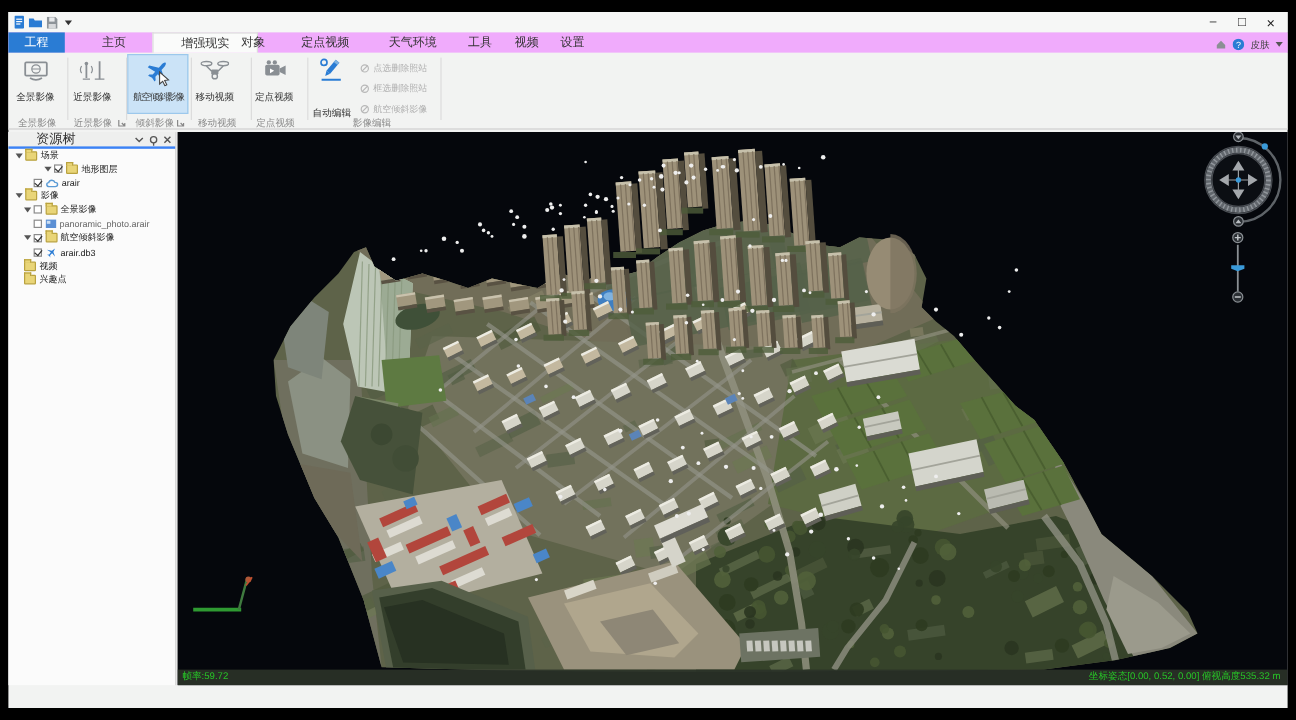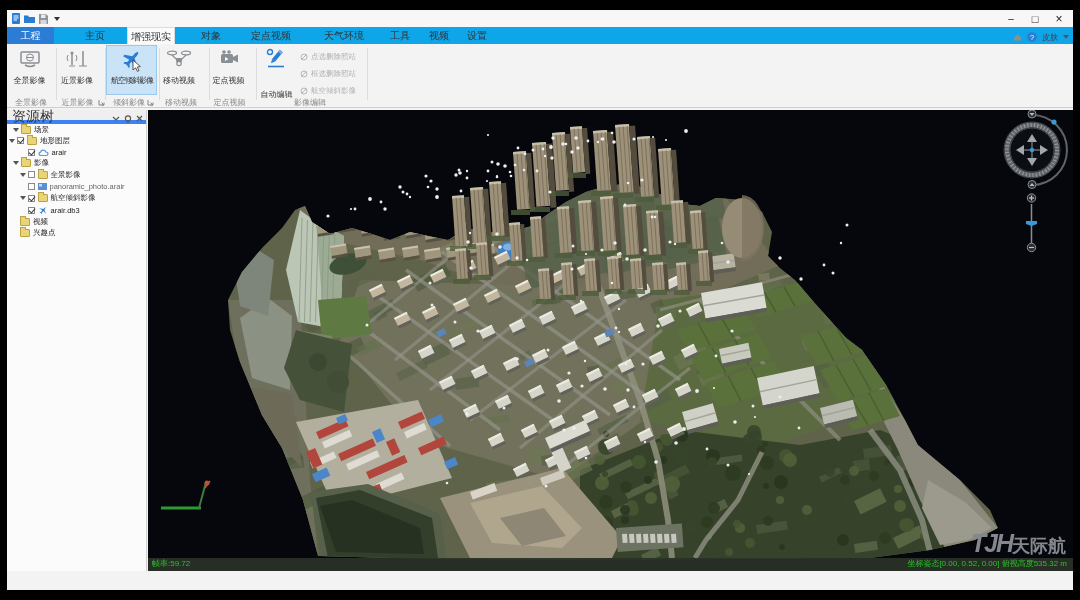--- a/index.html
+++ b/index.html
@@ -1,33 +1,33 @@
 <!DOCTYPE html>
 <html><head><meta charset="utf-8">
 <style>
 *{margin:0;padding:0;box-sizing:border-box}
 html,body{width:1080px;height:600px;background:#000;font-family:"Liberation Sans",sans-serif;overflow:hidden}
 body{position:relative}
 .win{position:absolute;left:7px;top:10px;width:1066px;height:580px;background:#f2f3f2}
 .titlebar{position:absolute;left:0;top:0;width:100%;height:17px;background:#f6f7f6}
 .qat{position:absolute;left:5px;top:3px;display:flex;gap:4px;align-items:center}
 .winbtns{position:absolute;right:4px;top:0px;display:flex;gap:4px;color:#222;font-size:10px;height:17px;align-items:center}
-.tabs{position:absolute;left:0;top:17px;width:100%;height:17px;background:#0ea5e9}
+.tabs{position:absolute;left:0;top:17px;width:100%;height:17px;background:#f0abfc}
 .tab{position:absolute;top:0;height:17px;line-height:17px;font-size:10px;color:#333;text-align:center}
 .tab.file{background:#2a7cd4;color:#fff}
 .tab.sel{background:#fafbfa;border:1px solid #dcdcdc;border-bottom:none}
 .helpzone{position:absolute;right:4px;top:4px;height:12px;display:flex;align-items:center;gap:5px;font-size:8px;color:#444}
 .ribbon{position:absolute;left:0;top:34px;width:100%;height:64px;background:#f2f3f2;border-bottom:1px solid #cfcfcf}
 .rsep{position:absolute;top:4px;height:52px;width:1px;background:#dcdcdc}
 .rlabel{position:absolute;font-size:8px;color:#333;white-space:nowrap;transform:translateX(-50%)}
 .rgroup{position:absolute;top:53px;font-size:8px;color:#8a8a8a;white-space:nowrap;transform:translateX(-50%)}
 .rsmall{position:absolute;font-size:7.5px;color:#b0b0b0;white-space:nowrap}
 .sel3{position:absolute;left:99px;top:1px;width:51px;height:50px;background:#cbe3f7;border:1px solid #9cc8ec}
 .panel{position:absolute;left:0;top:100px;width:140px;height:461px;background:#fbfbfb;border-right:1px solid #cfcfcf}
-.phead{position:absolute;left:0;top:0;width:100%;height:14px;background:#eeefee;border-bottom:4px solid #3b82f6;font-size:14px;color:#333;line-height:13px;padding-left:5px}
+.phead{position:absolute;left:0;top:0;width:100%;height:14px;background:#eeefee;border-bottom:2px solid #3b82f6;font-size:11px;color:#333;line-height:13px;padding-left:23px}
 .pheadicons{position:absolute;right:2px;top:2px}
 .trow{position:absolute;height:11px;font-size:7.5px;color:#222;white-space:nowrap;display:flex;align-items:center}
 .arr{display:inline-block;width:9px;position:relative;height:8px;flex:none}.arr:after{content:"";position:absolute;left:1px;top:2px;border-left:3px solid transparent;border-right:3px solid transparent;border-top:4px solid #555}
 .cb{display:inline-block;width:7px;height:7px;border:1px solid #8a8a8a;background:#fff;margin-right:3px;position:relative;flex:none}
 .cb.on:after{content:"";position:absolute;left:1px;top:-1px;width:3px;height:5px;border:solid #333;border-width:0 1.5px 1.5px 0;transform:rotate(40deg)}
 .fold{display:inline-block;width:10px;height:8px;background:#e9d578;border:1px solid #b9a23f;border-radius:1px;margin-right:3px;position:relative;flex:none}
 .fold:before{content:"";position:absolute;left:-1px;top:-3px;width:4px;height:2px;background:#e9d578;border:1px solid #b9a23f;border-bottom:none}
 .vp{position:absolute;left:141px;top:100px;width:925px;height:461px;background:#05070c;overflow:hidden}
 .fpsbar{position:absolute;left:0;bottom:0;width:100%;height:13px;background:rgba(42,50,40,0.92)}
 .green{color:#27c427;font-size:8px}
@@ -56,21 +56,21 @@
     </div>
     <div class="winbtns">
         <span style="width:20px;text-align:center">–</span>
         <span style="width:20px;text-align:center;font-size:11px">□</span>
         <span style="width:20px;text-align:center;font-size:12px">×</span>
       </div>
   </div>
   <div class="tabs">
     <div class="tab file" style="left:0;width:47px">工程</div>
     <div class="tab" style="left:72px;width:32px">主页</div>
-    <div class="tab sel" style="left:120px;width:48px">增强现实</div>
+    <div class="tab sel" style="left:120px;width:88px">增强现实</div>
     <div class="tab" style="left:188px;width:32px">对象</div>
     <div class="tab" style="left:239px;width:50px">定点视频</div>
     <div class="tab" style="left:312px;width:50px">天气环境</div>
     <div class="tab" style="left:377px;width:32px">工具</div>
     <div class="tab" style="left:416px;width:32px">视频</div>
     <div class="tab" style="left:454px;width:32px">设置</div>
     <div class="helpzone">
       <svg width="9" height="8">
           <path d="M1 4.5 L4.5 1 L8 4.5 L8 7.5 L1 7.5 Z" fill="#8a8f94"></path>
         </svg>
@@ -172,21 +172,21 @@
             <path d="M1 3 L4 6 L7 3" fill="none" stroke="#555" stroke-width="1.2"></path>
             <circle cx="16" cy="4.5" r="2.6" fill="none" stroke="#555" stroke-width="1.1"></circle>
             <line x1="16" y1="7" x2="16" y2="9.5" stroke="#555" stroke-width="1.1"></line>
             <path d="M25 2 L30 7 M30 2 L25 7" stroke="#555" stroke-width="1.2"></path>
           </svg></span></div>
     <div class="trow" style="left:5px;top:14.0px">
         <span class="arr"></span>
         <span class="fold"></span>
         <span style="color:#222">场景</span>
       </div>
-    <div class="trow" style="left:1px;top:25.0px">
+    <div class="trow" style="left:29px;top:25.0px">
         <span class="arr"></span>
         <span class="cb on"></span>
         <span class="fold"></span>
         <span style="color:#222">地形图层</span>
       </div>
     <div class="trow" style="left:20.5px;top:36.5px">
         <span class="cb on"></span>
         <svg width="11" height="9" style="margin-right:3px">
           <path d="M3 7.5 Q1 7.5 1 5.8 Q1 4.2 2.6 4.2 Q3 2.2 5.2 2.2 Q7.2 2.2 7.8 4 Q10 4 10 5.8 Q10 7.5 8 7.5 Z" fill="none" stroke="#5b9bd5" stroke-width="1.2"></path>
         </svg>
@@ -1369,15 +1369,14 @@
 <line x1="32" y1="88" x2="37" y2="88" stroke="#c2c6ca" stroke-width="1.2"></line>
         <line x1="34.5" y1="85.5" x2="34.5" y2="90.5" stroke="#c2c6ca" stroke-width="1.2"></line>
 <line x1="34.5" y1="94" x2="34.5" y2="133" stroke="#8a8f94" stroke-width="1.5"></line>
 <path d="M29 111 L40 111 L40 114 L34.5 116 L29 114 Z" fill="#3a9ad9"></path>
 <circle cx="34.5" cy="137.5" r="4.2" fill="#2a2e33" stroke="#8a8f94" stroke-width="1"></circle>
 <line x1="32" y1="137.5" x2="37" y2="137.5" stroke="#c2c6ca" stroke-width="1.2"></line>
 </svg>
     <div class="fpsbar"></div>
     <div class="green" style="position:absolute;left:4px;bottom:2px">帧率:59.72</div>
     <div class="green" style="position:absolute;right:6px;bottom:2px">坐标姿态[0.00, 0.52, 0.00]  俯视高度535.32 m</div>
-    <div class="wm"><span style="font-style:italic;font-size:25px;letter-spacing:-2px">TJH</span><span style="font-style:normal;letter-spacing:0;font-size:18px">天际航</span></div>
   </div>
 </div>
 
 </body></html>

